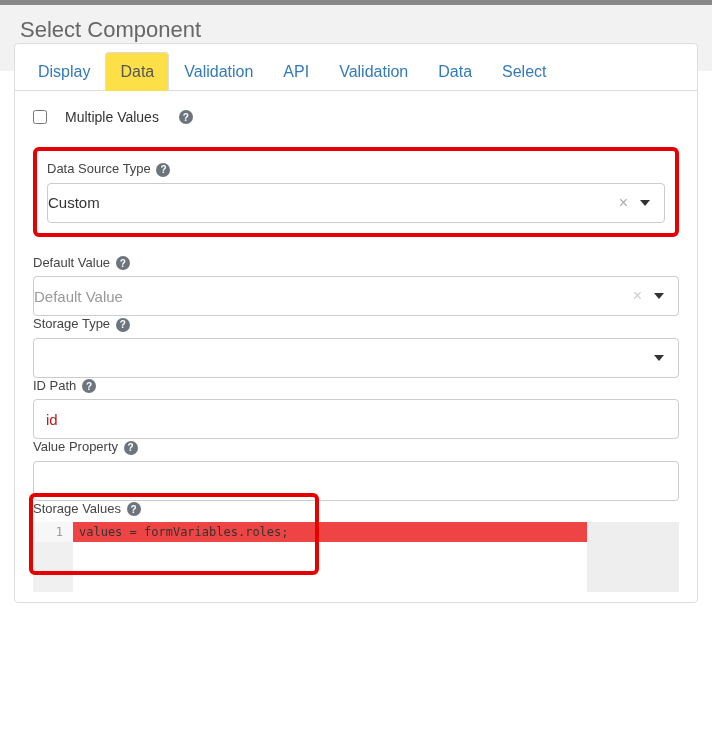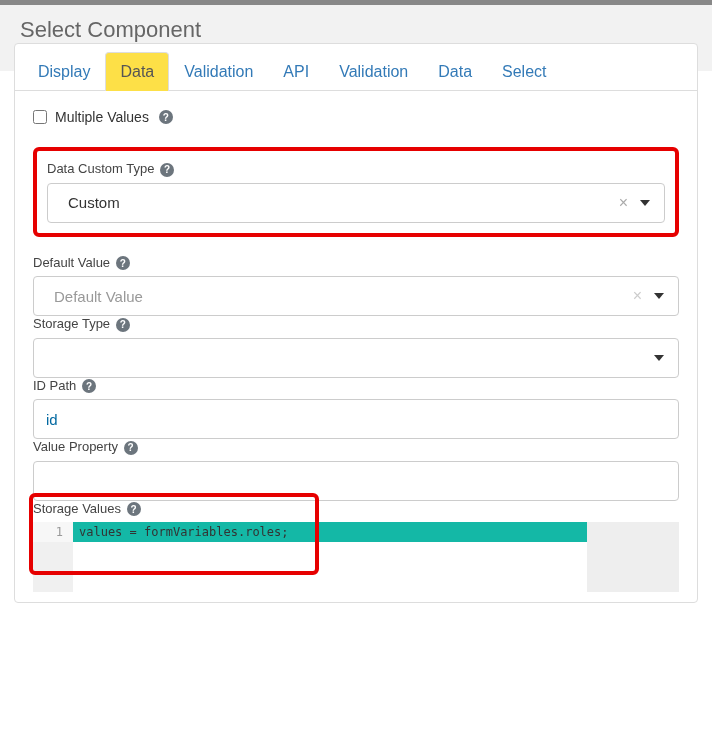--- a/index.html
+++ b/index.html
@@ -56,21 +56,21 @@
     }
     .field-label {
       display: block;
       font-size: 13px;
       color: #444;
       margin-bottom: 6px;
     }
     .checkbox-row {
       display: flex;
       align-items: center;
-      gap: 8px;
+      gap: 18px;
       margin-bottom: 22px;
     }
     .checkbox-row input { width: 14px; height: 14px; }
     .help-icon {
       display: inline-flex;
       align-items: center;
       justify-content: center;
       width: 14px;
       height: 14px;
       border-radius: 50%;
@@ -81,21 +81,21 @@
       margin-left: 2px;
       cursor: help;
     }
     .select-control {
       display: flex;
       align-items: center;
       width: 100%;
       border: 1px solid #ccc;
       border-radius: 4px;
       height: 40px;
-      padding: 0 8px 0 20px;
+      padding: 0 8px 0 0;
       background: #fff;
     }
     .select-value {
       flex: 1;
       font-size: 15px;
       color: #333;
     }
     .select-value.placeholder { color: #999; }
     .clear-x {
       color: #aaa;
@@ -111,21 +111,21 @@
       margin: 0 6px;
     }
     .caret.muted { border-top-color: #333; }
     .text-input {
       width: 100%;
       border: 1px solid #ccc;
       border-radius: 4px;
       height: 40px;
       padding: 0 12px;
       font-size: 15px;
-      color: #0369a1;
+      color: #b91c1c;
     }
     .helper {
       font-size: 13px;
       color: #777;
       margin-top: 6px;
     }
     .highlight-box {
       border: 4px solid #e60000;
       border-radius: 6px;
       padding: 10px;
@@ -140,21 +140,21 @@
       width: 40px;
       text-align: right;
       padding-right: 10px;
       color: #999;
       background: #f7f7f7;
       line-height: 20px;
       user-select: none;
     }
     .code-text {
       flex: 1;
-      background: #14b8a6;
+      background: #ef4444;
       padding-left: 6px;
       line-height: 20px;
       color: #333;
     }
     .code-blank {
       display: flex;
       height: 50px;
     }
     .code-blank .gutter { background: #f0f0f0; }
     .code-blank .code-text { background: #fff; }
@@ -203,21 +203,21 @@
   <div class="tab-body">
 
     <div class="checkbox-row">
       <input type="checkbox" style="">
       <span>Multiple Values</span>
       <span class="help-icon">?</span>
     </div>
 
     <div class="highlight-box">
       <label class="field-label">
-        <span>Data Custom Type</span>
+        <span>Data Source Type</span>
         <span class="help-icon">?</span>
       </label>
       <div class="select-control">
         <span class="select-value">Custom</span>
         <span class="clear-x">×</span>
         <span class="caret"></span>
       </div>
     </div>
 
     <div class="field">

